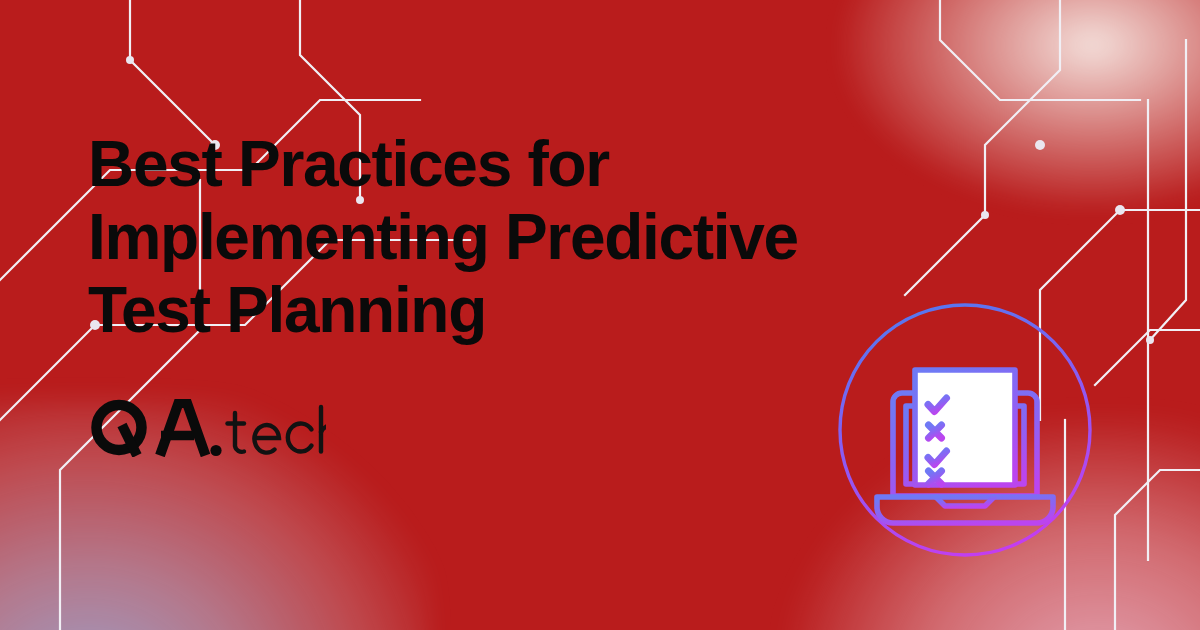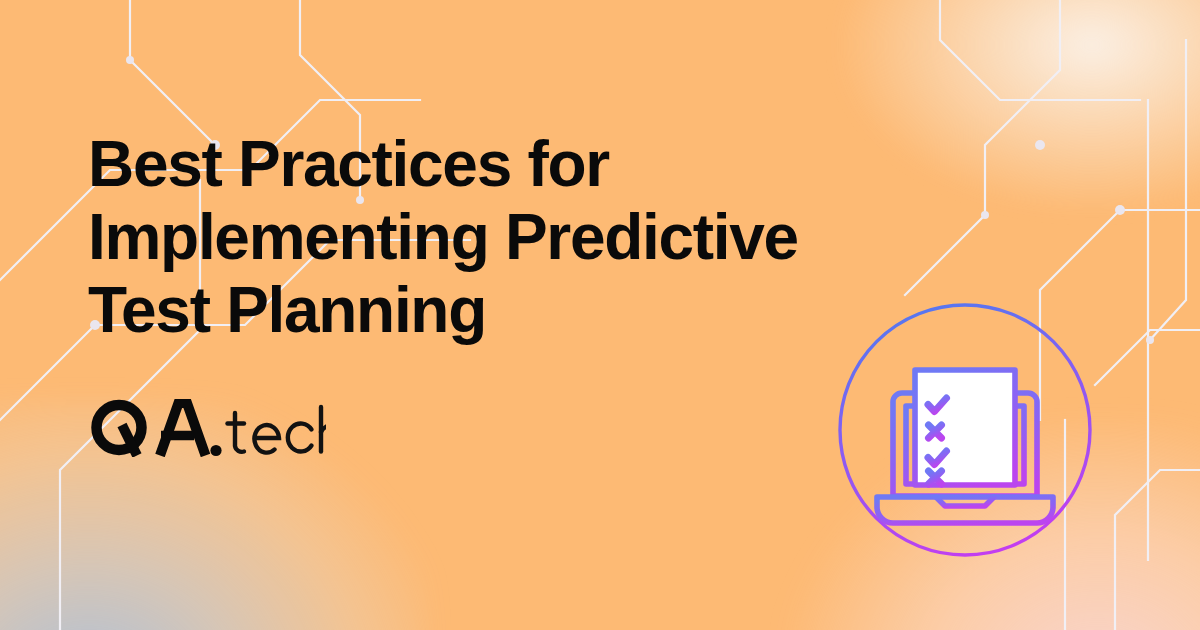--- a/index.html
+++ b/index.html
@@ -8,21 +8,21 @@
   html, body {
     width:1200px; height:630px;
     background:#ffffff;
     font-family:"Liberation Sans", sans-serif;
     overflow:hidden;
   }
 
   .card {
     position:relative;
     width:1200px; height:630px;
-    background:#fdba74;
+    background:#b91c1c;
     overflow:hidden;
   }
 
   
   .glow { position:absolute; pointer-events:none; }
 
   .glow-bottom-left {
     left:-190px; bottom:-200px;
     width:620px; height:430px;
     background:radial-gradient(ellipse at 45% 70%,

